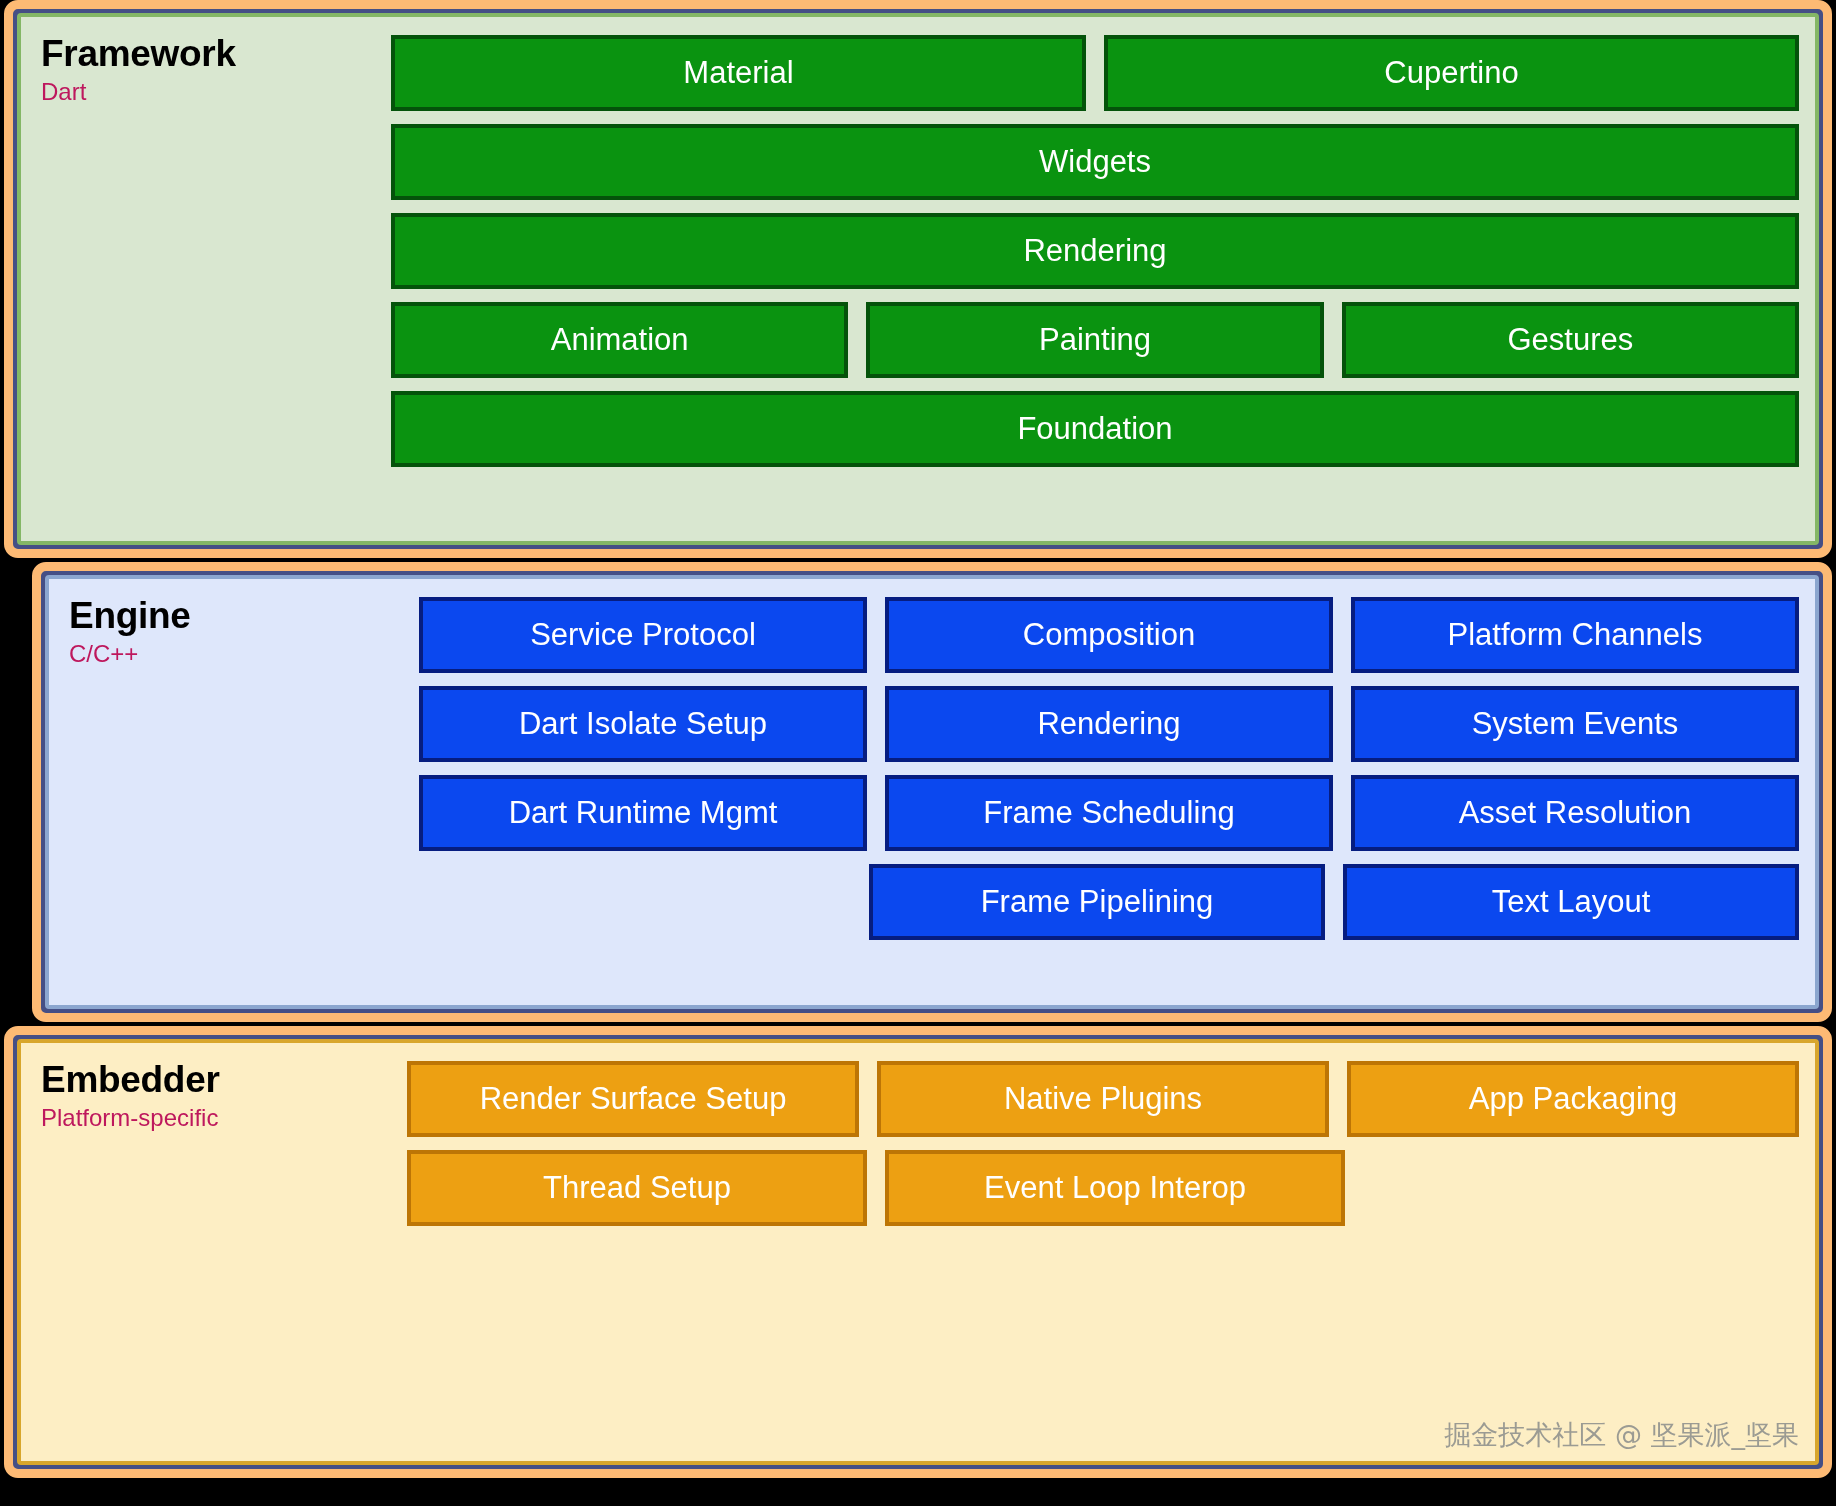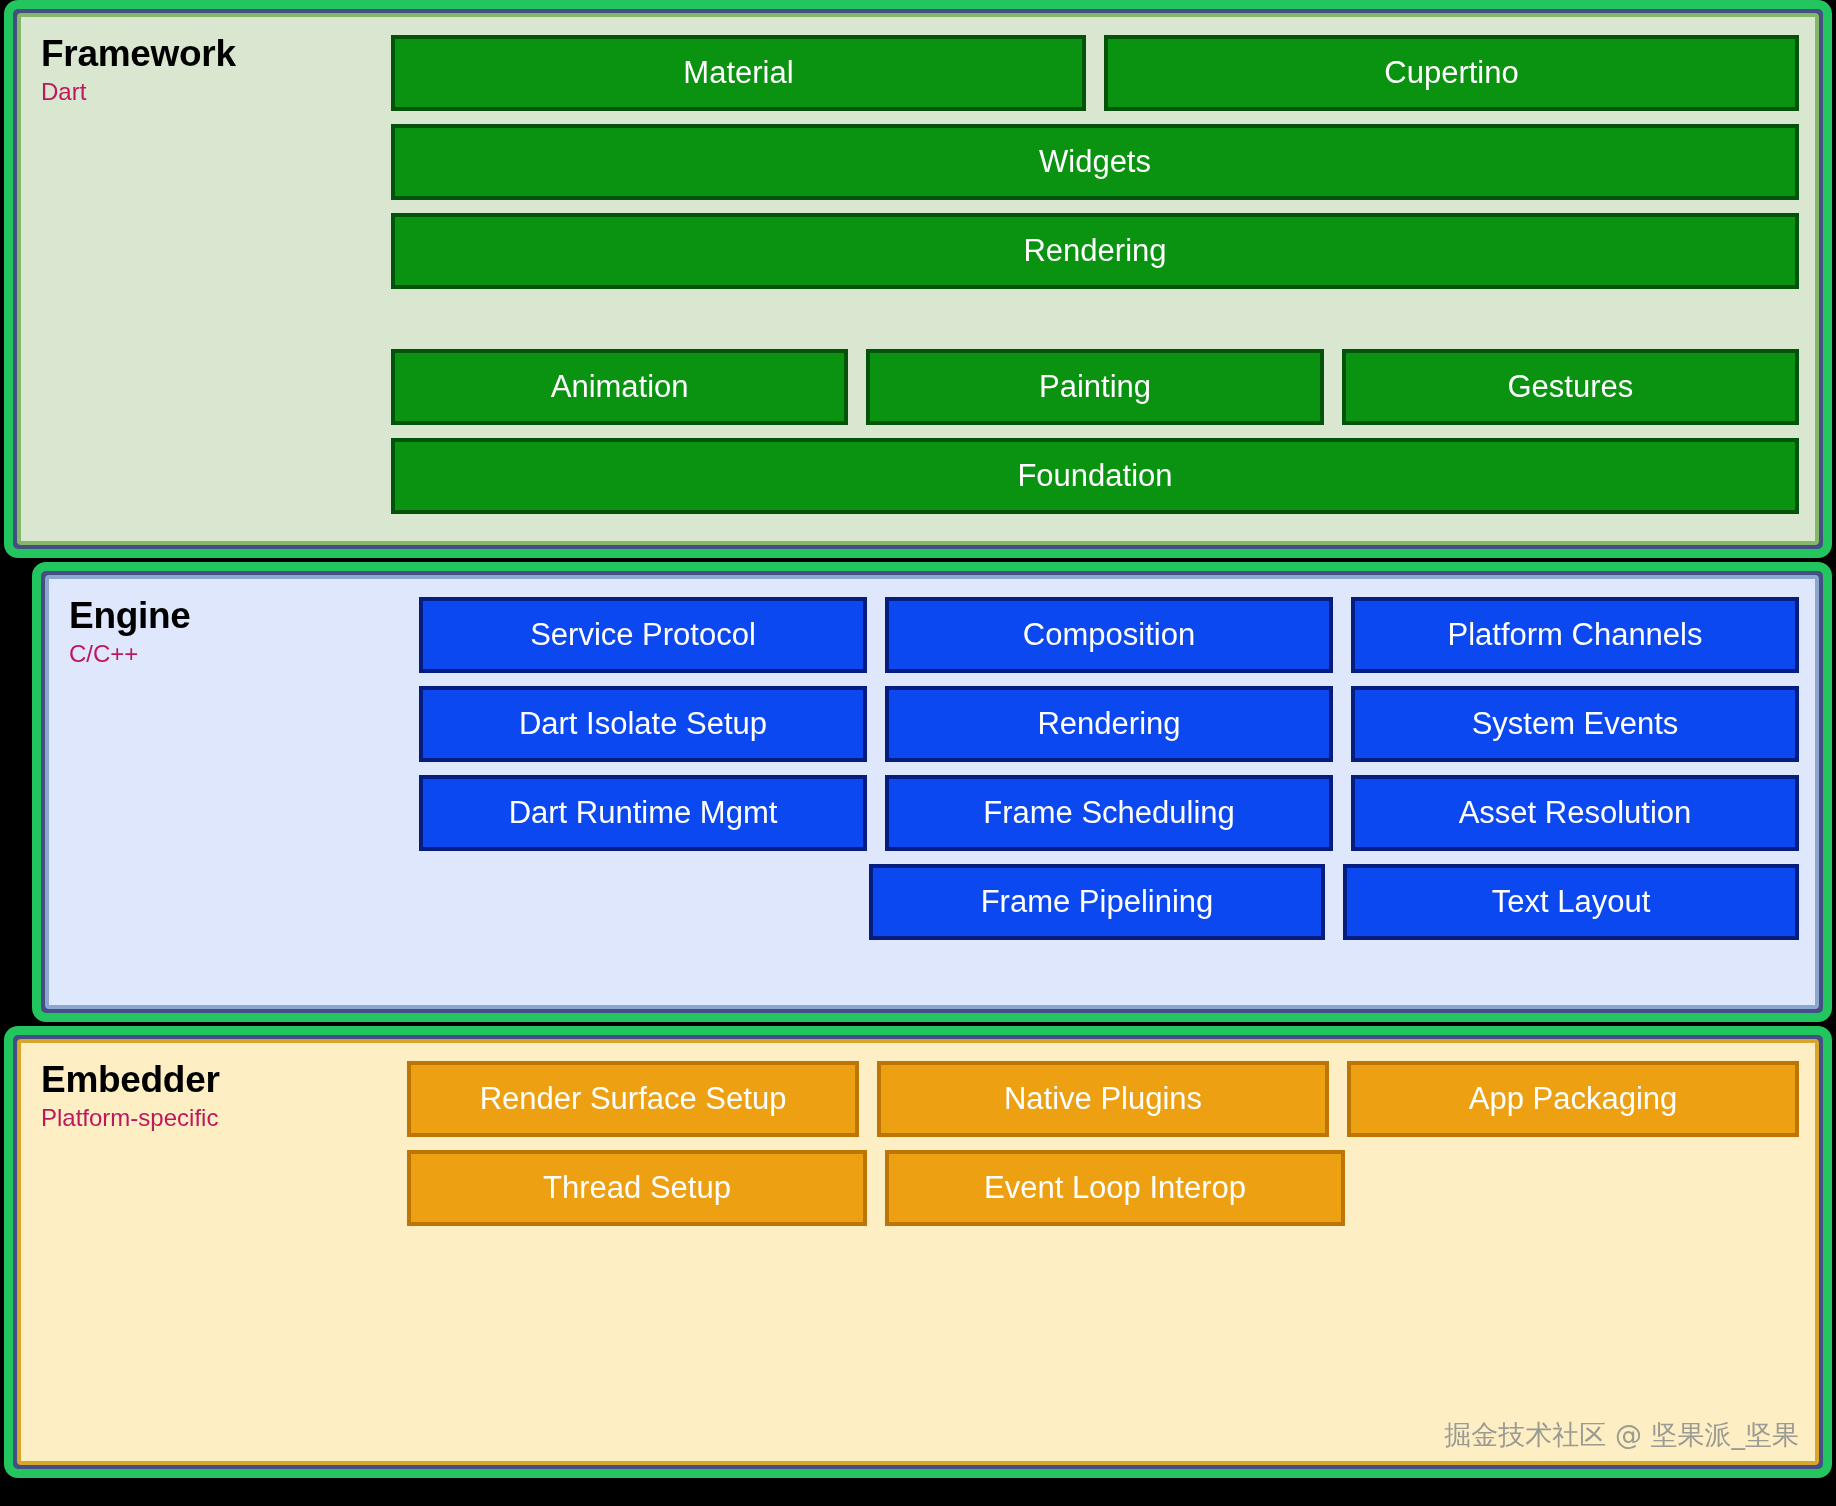--- a/index.html
+++ b/index.html
@@ -21,21 +21,21 @@
     background: #000000;
     box-sizing: border-box;
     display: flex;
     flex-direction: column;
   }
 
   
   .layer {
     position: relative;
     box-sizing: border-box;
-    border: 9px solid #22c55e;
+    border: 9px solid #fdba74;
     border-radius: 14px;
     background: #454f85;
     padding: 4px;
     margin: 0 4px;
     flex: none;
   }
   .layer-inner {
     box-sizing: border-box;
     width: 100%;
     height: 100%;
@@ -127,21 +127,21 @@
     border: 4px solid #061d80;
   }
   .box-orange {
     background: #eda012;
     border: 4px solid #bd7505;
   }
 
   
   .w-full { flex: 1 1 100%; }
   .w-half { flex: 1 1 50%; }
-  .w-third { flex: 1 1 33.333%; margin-top: 47px; }
+  .w-third { flex: 1 1 33.333%; }
 
   
   .col { flex: 1 1 0; }
   .col-spacer { flex: 1 1 0; visibility: hidden; }
 
   
   .watermark {
     position: absolute;
     right: 16px;
     bottom: 8px;

